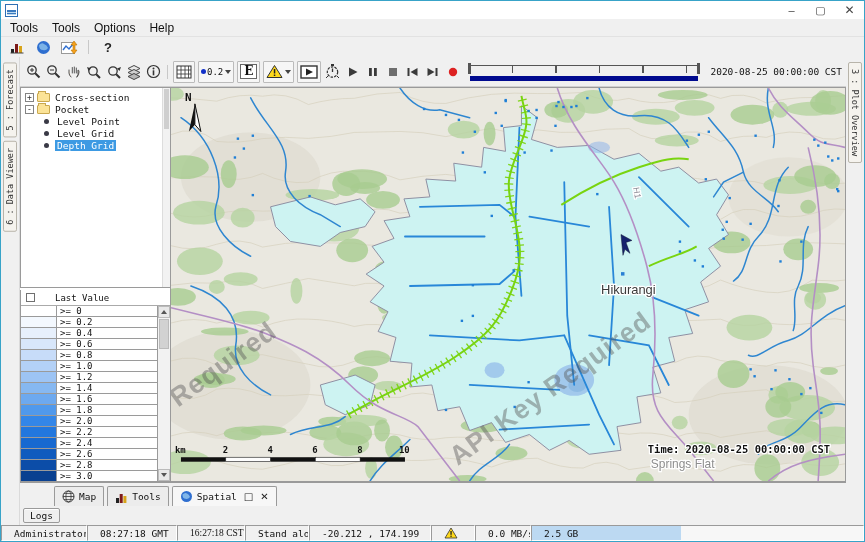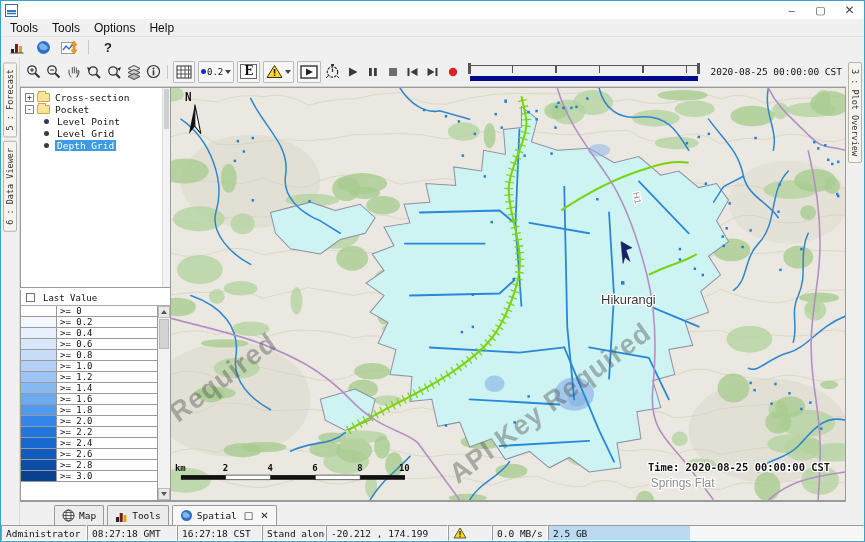--- a/index.html
+++ b/index.html
@@ -61,21 +61,21 @@
   .texp{width:9px;height:9px;border:1px solid #848484;background:#fff;font-size:8px;line-height:7px;text-align:center;flex:none;color:#333;}
   .tfolder{width:13px;height:9px;background:#fbe397;border:1px solid #c9a850;border-radius:1px;position:relative;flex:none;}
   .tfolder:before{content:"";position:absolute;top:-3px;left:0;width:6px;height:2px;background:#fbe397;border:1px solid #c9a850;border-bottom:none;}
   .tindent{width:13px;flex:none;}
   .tbullet{width:5px;height:5px;border-radius:50%;background:#3a3a46;flex:none;margin:0 3px;}
   .tlabel{padding:0 2px;}
   .tlabel.sel{background:#3d9ae3;color:#fff;}
   
   .legend-panel{flex:1;display:flex;flex-direction:column;border:1px solid #9a9a9a;border-right:none;border-top:none;background:#fff;min-height:0;margin-top:2px;
     font-family:"DejaVu Sans Mono",monospace;font-size:9px;}
-  .legend-header{height:16px;flex:none;display:flex;align-items:center;gap:8px;padding-left:5px;border-bottom:1px solid #aaa;}
+  .legend-header{height:16px;flex:none;display:flex;align-items:center;gap:20px;padding-left:5px;border-bottom:1px solid #aaa;}
   .cbox{width:9px;height:9px;border:1px solid #707070;background:#fff;flex:none;}
   .legend-body{flex:1;display:flex;min-height:0;}
   .legend-table{flex:1;overflow:hidden;}
   .legend-row{display:flex;height:11px;border-bottom:1px solid #9a9a9a;}
   .legend-swatch{width:36px;flex:none;border-right:1px solid #9a9a9a;}
   .legend-label{flex:1;padding-left:3px;line-height:11px;background:#fff;}
   .legend-sb{width:13px;flex:none;border-left:1px solid #9a9a9a;background:#f2f2f2;display:flex;flex-direction:column;}
   .sb-btn{height:12px;flex:none;border:1px solid #bbb;background:#e8e8e8;display:flex;align-items:center;justify-content:center;}
   .sb-track{flex:1;}
   .sb-thumb{height:30px;margin:1px;background:#d2d2d2;border:1px solid #bbb;}
@@ -98,21 +98,21 @@
   .bottom-tabs{height:24px;flex:none;background:#f0f0f0;border-top:1px solid #9a9a9a;display:flex;align-items:flex-end;gap:3px;padding:2px 0 0 34px;}
   .btab{display:flex;align-items:center;gap:4px;border:1px solid #9a9a9a;border-bottom:none;background:#ececec;
     height:20px;padding:0 7px;font-family:"DejaVu Sans Mono",monospace;font-size:9.5px;border-radius:2px 2px 0 0;}
   .btab.active{background:#f7f7f7;}
   .panel-ctl{font-size:10px;color:#222;margin-left:3px;font-family:"DejaVu Sans",sans-serif;}
   .logs-row{height:19px;flex:none;background:#f0f0f0;display:flex;align-items:center;padding-left:3px;}
   .logs-btn{border:1px solid #9a9a9a;background:#efefef;font-family:"DejaVu Sans Mono",monospace;font-size:9.5px;
     padding:1px 6px;border-radius:2px;box-shadow:inset 0 1px 0 #fff;}
   
   .statusbar{height:16px;flex:none;background:#f0f0f0;display:flex;font-family:"DejaVu Sans Mono",monospace;font-size:9.5px;color:#111;}
-  .scell{border:1px solid;border-color:#9a9a9a #fff #fff #9a9a9a;display:flex;align-items:center;padding:0 4px;white-space:nowrap;overflow:hidden;flex:none;}
+  .scell{border:1px solid;border-color:#9a9a9a #fff #fff #9a9a9a;display:flex;align-items:center;padding:0 12px;white-space:nowrap;overflow:hidden;flex:none;}
   .scell.grow{flex:1;}
   .mem{background:linear-gradient(90deg,#bcd9f2 0 45%,#f7f7f7 45%);}
   svg.ic{display:block;}
 </style>
 </head>
 <body>
 
 <div class="window">
 
   <div class="titlebar">
@@ -710,31 +710,34 @@
         <span class="btab active">
           <svg class="ic" width="13" height="13">
               <circle cx="6.5" cy="6.5" r="5.5" fill="#2f6fd0"></circle>
               <path d="M2.5,4.5 q2.5,-2.5 4.5,-1 q2.5,1 3,3.5 q-2,2.5 -4.5,1.8 q-3,0 -3,-4.3z" fill="#8fc3ec" opacity=".85"></path>
             </svg>
           <span>Spatial</span>
           <span class="panel-ctl">□</span>
           <span class="panel-ctl">✕</span>
         </span>
       </div>
+      <div class="logs-row">
+        <span class="logs-btn">Logs</span>
+      </div>
     </div>
 
     <div class="side-strip">
       <div class="vtab-r">3 : Plot Overview</div>
     </div>
   </div>
 
   <div class="statusbar">
     <span class="scell" style="width:86px;">Administrator</span>
     <span class="scell" style="width:90px;">08:27:18 GMT</span>
-    <span class="scell" style="width:85px;">16:27:18 CST</span>
+    <span class="scell" style="width:68px;font-family:Liberation Serif, serif;">16:27:18 CST</span>
     <span class="scell" style="width:64px;">Stand alone</span>
     <span class="scell" style="width:122px;">-20.212 , 174.199</span>
     <span class="scell" style="width:44px;">
       <svg class="ic" width="14" height="12">
           <path d="M7,1 L13,11 H1z" fill="#ffd91c" stroke="#333" stroke-width=".8"></path>
           <rect x="6.4" y="4" width="1.3" height="3.8" fill="#222"></rect>
           <rect x="6.4" y="8.6" width="1.3" height="1.3" fill="#222"></rect>
         </svg>
     </span>
     <span class="scell" style="width:56px;">0.0 MB/s</span>

